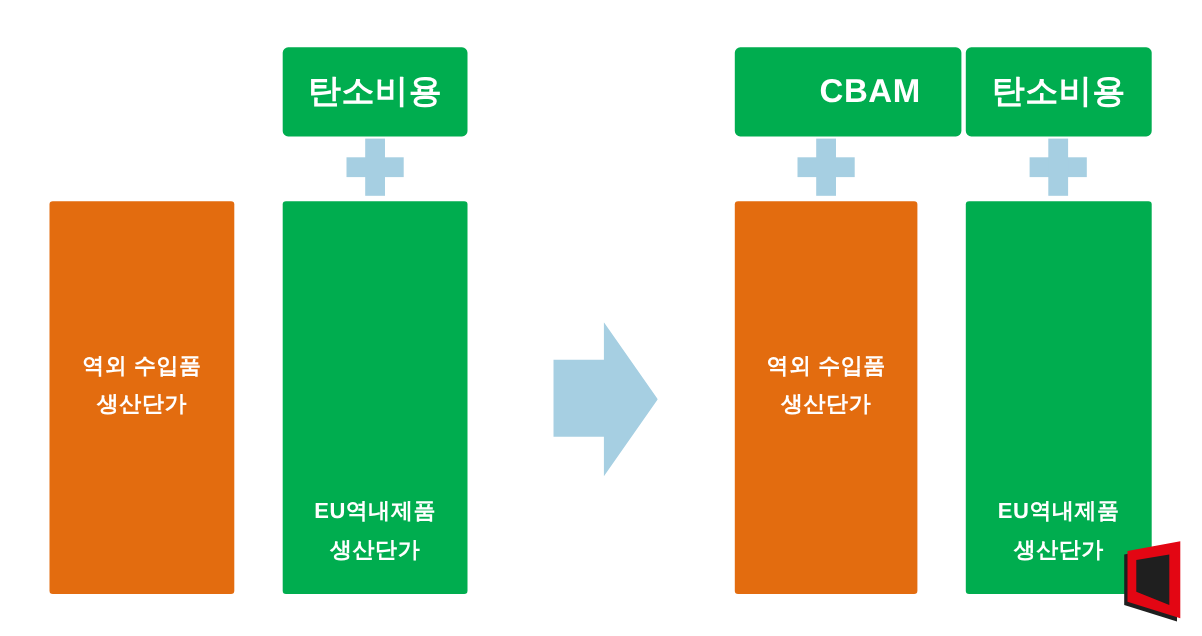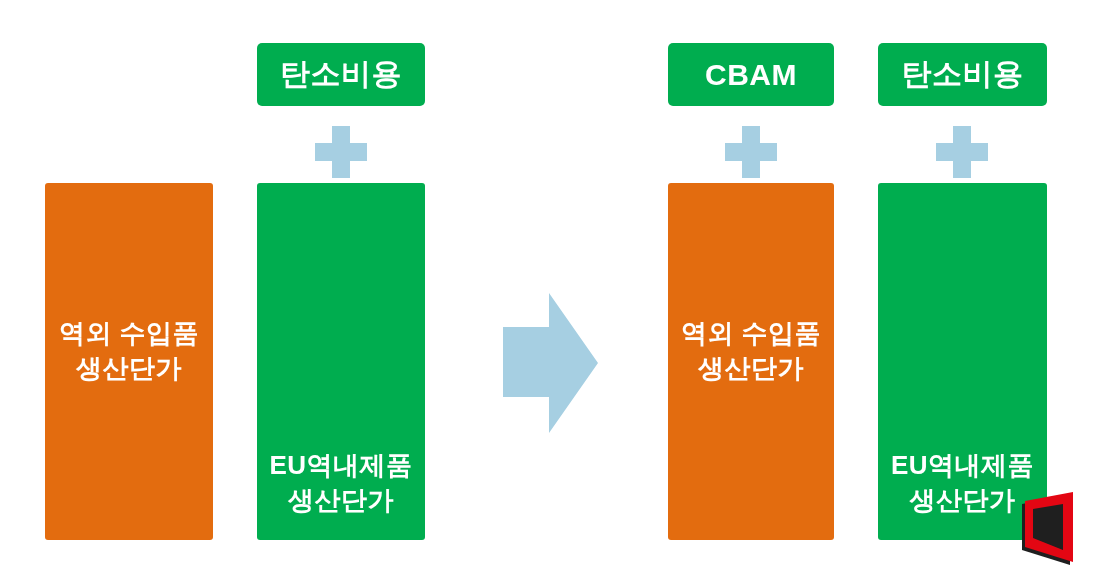--- a/index.html
+++ b/index.html
@@ -22,30 +22,30 @@
     align-items: center;
     justify-content: center;
     text-align: center;
     padding-bottom: 22px;
     box-sizing: border-box;
   }
   .bar.orange { background: var(--orange, #E36C0F); }
   .bar.green  { background: var(--green, #00AD4F); align-items: flex-end; }
   .bar-label {
     color: #ffffff;
-    font-size: 26px;
+    font-size: 20px;
     font-weight: bold;
     line-height: 35px;
     white-space: pre-line;
     letter-spacing: 0.5px;
   }
   .cost-box {
     position: absolute;
     top: 43px;
-    height: 63px;
+    height: 81px;
     background: var(--green, #00AD4F);
     border-radius: 5px;
     display: flex;
     align-items: center;
     justify-content: center;
   }
   .cost-box-label {
     color: #ffffff;
     font-size: 30px;
     font-weight: bold;
@@ -90,21 +90,21 @@
   .logo-frame  { fill: var(--logo-red, #E30613); }
 
   
   #bar-import-before { left: 45px;  width: 168px; }
   #bar-eu-before     { left: 257px; width: 168px; }
   #bar-import-after  { left: 668px; width: 166px; }
   #bar-eu-after      { left: 878px; width: 169px; }
   .bar { top: 183px; height: 357px; }
 
   #box-cost-before { left: 257px; width: 168px; }
-  #box-cbam        { left: 668px; width: 166px; }
+  #box-cbam        { left: 668px; width: 166px; padding-left: 40px; }
   #box-cost-after  { left: 878px; width: 169px; }
 
   #plus-before { left: 315px; }
   #plus-cbam   { left: 725px; }
   #plus-after  { left: 936px; }
 </style>
 </head>
 <body>
 
 <div class="canvas">

